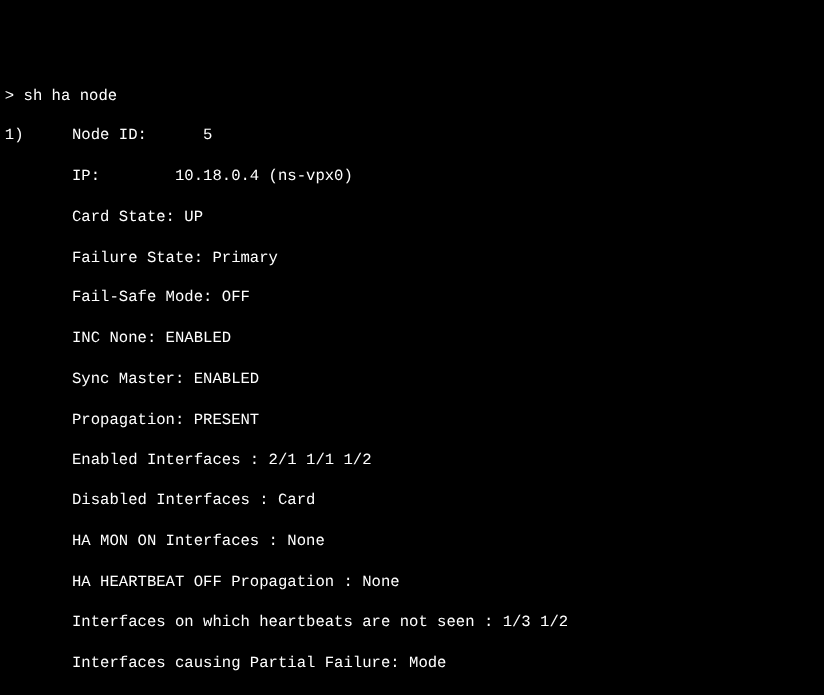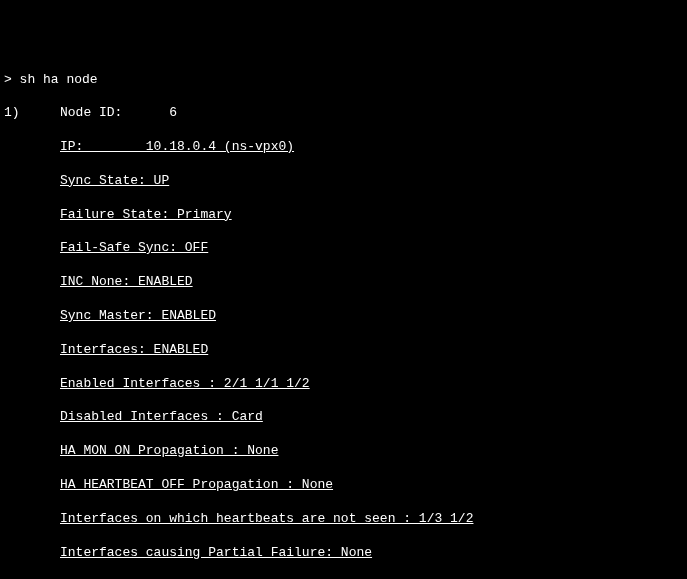--- a/index.html
+++ b/index.html
@@ -24,43 +24,42 @@
     .node-marker {
       display: inline-block;
       width: 56px;
       vertical-align: top;
     }
     .node-line {
       display: block;
     }
     .indent {
       padding-left: 56px;
-      text-decoration: underline;
     }
   </style>
 </head>
 <body>
 
 
 
 <span class="prompt-line">&gt; sh ha node</span>
-<span class="node-line"><span class="node-marker">1)</span><span>Node ID:      6</span></span>
+<span class="node-line"><span class="node-marker">1)</span><span>Node ID:      5</span></span>
 <span class="node-line indent">IP:        10.18.0.4 (ns-vpx0)</span>
-<span class="node-line indent">Sync State: UP</span>
+<span class="node-line indent">Card State: UP</span>
 <span class="node-line indent">Failure State: Primary</span>
-<span class="node-line indent">Fail-Safe Sync: OFF</span>
+<span class="node-line indent">Fail-Safe Mode: OFF</span>
 <span class="node-line indent">INC None: ENABLED</span>
 <span class="node-line indent">Sync Master: ENABLED</span>
-<span class="node-line indent">Interfaces: ENABLED</span>
+<span class="node-line indent">Propagation: PRESENT</span>
 <span class="node-line indent">Enabled Interfaces : 2/1 1/1 1/2</span>
 <span class="node-line indent">Disabled Interfaces : Card</span>
-<span class="node-line indent">HA MON ON Propagation : None</span>
+<span class="node-line indent">HA MON ON Interfaces : None</span>
 <span class="node-line indent">HA HEARTBEAT OFF Propagation : None</span>
 <span class="node-line indent">Interfaces on which heartbeats are not seen : 1/3 1/2</span>
-<span class="node-line indent">Interfaces causing Partial Failure: None</span>
+<span class="node-line indent">Interfaces causing Partial Failure: Mode</span>
 <span class="node-line indent">SSL Card Status: NOT PRESENT</span>
 
 
 
 
 
 
 
 
 

